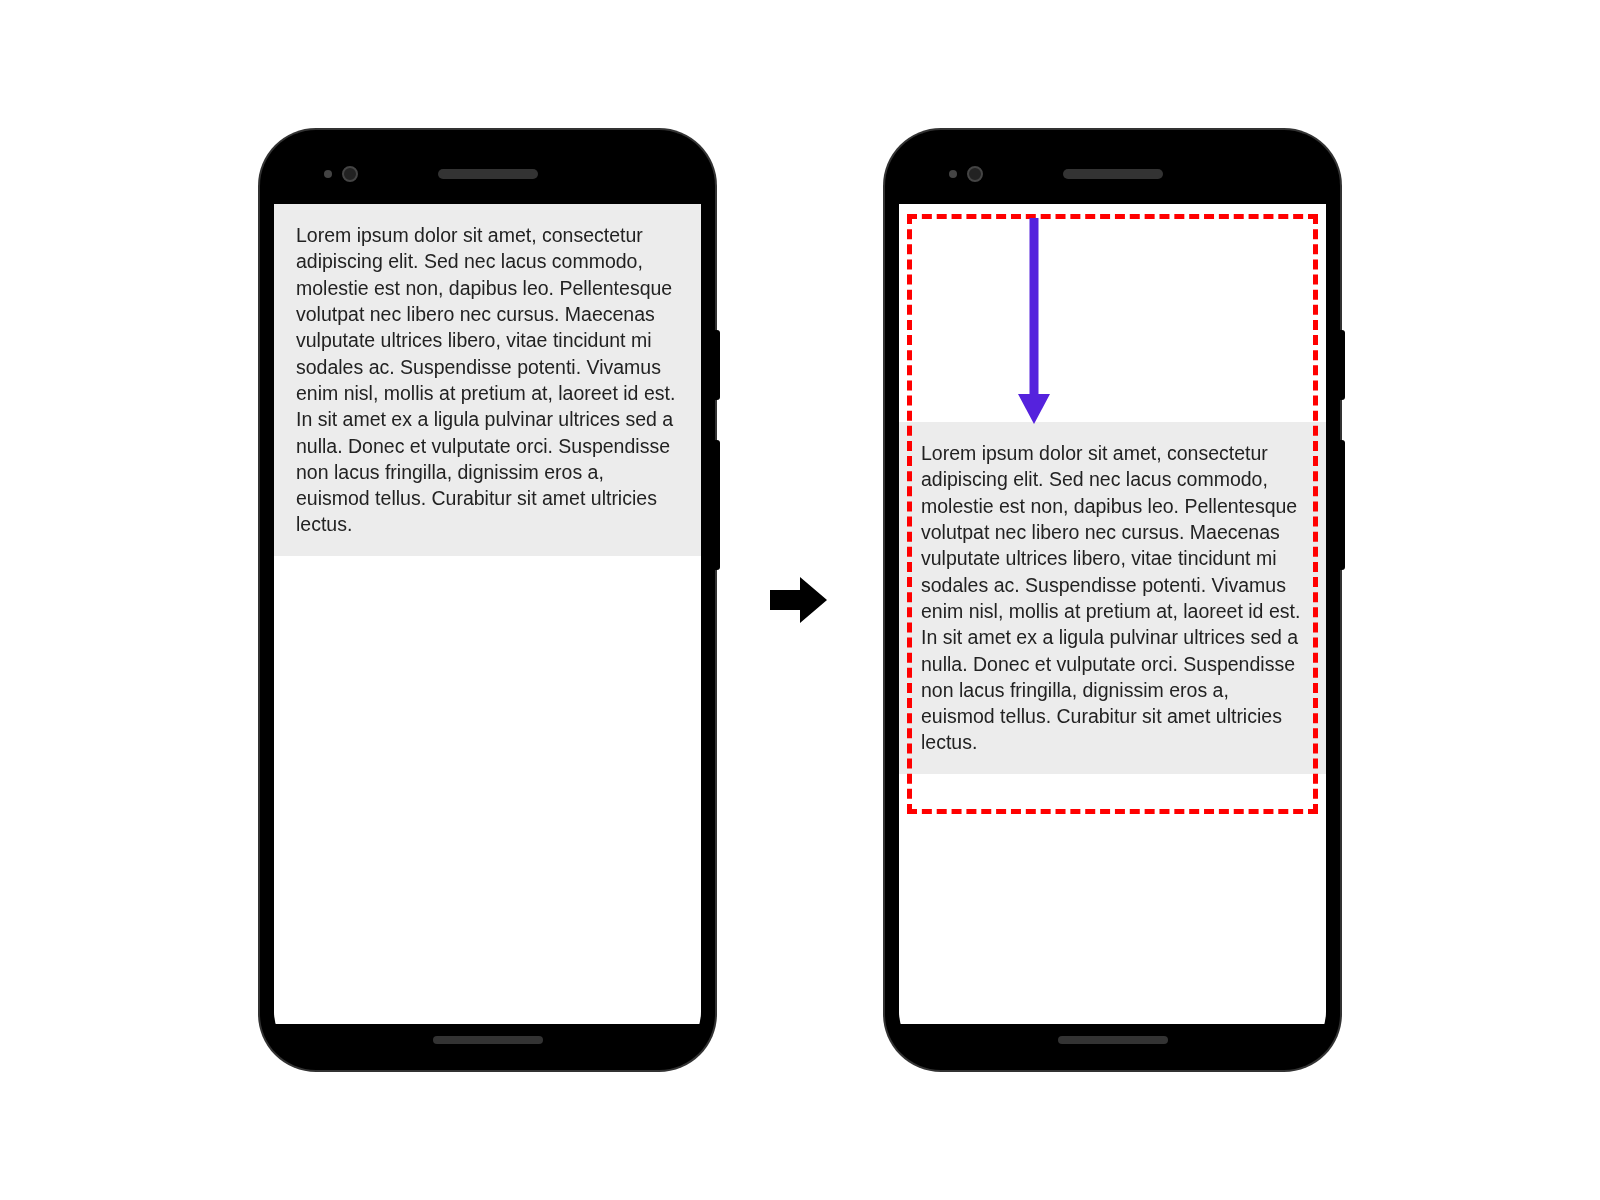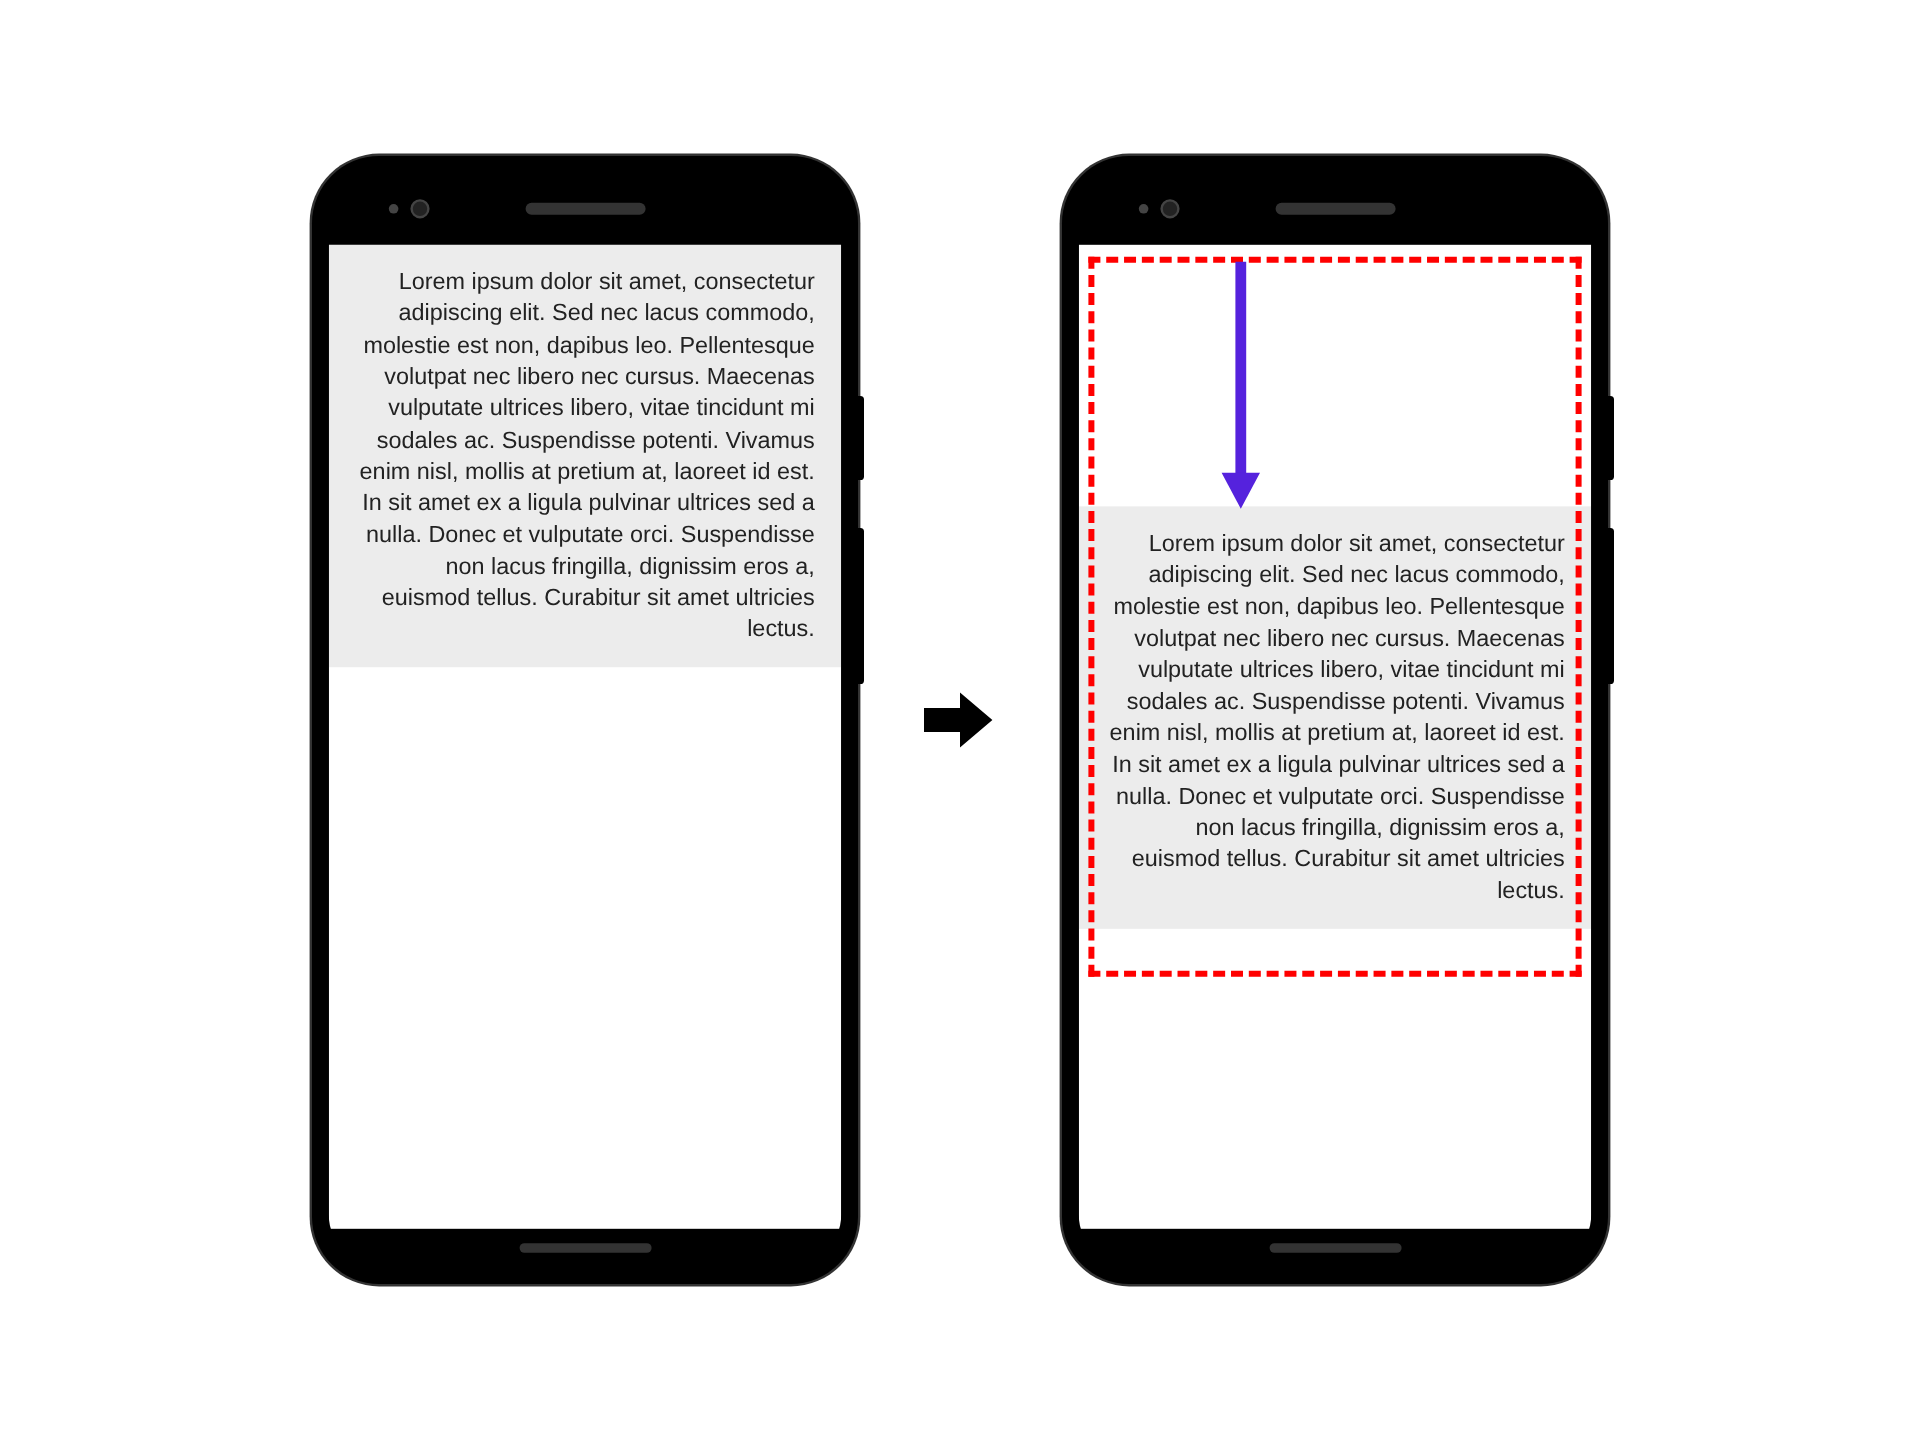--- a/index.html
+++ b/index.html
@@ -26,21 +26,20 @@
       position: relative;
       box-shadow: 0 0 0 2px #333;
     }
     .phone-inner {
       width: 100%;
       height: 100%;
       background: #000000;
       border-radius: 44px;
       overflow: hidden;
       position: relative;
-      text-align: right;
     }
     .status-bar {
       height: 60px;
       background: #000000;
       position: relative;
       display: flex;
       align-items: center;
       justify-content: center;
     }
     .speaker {

